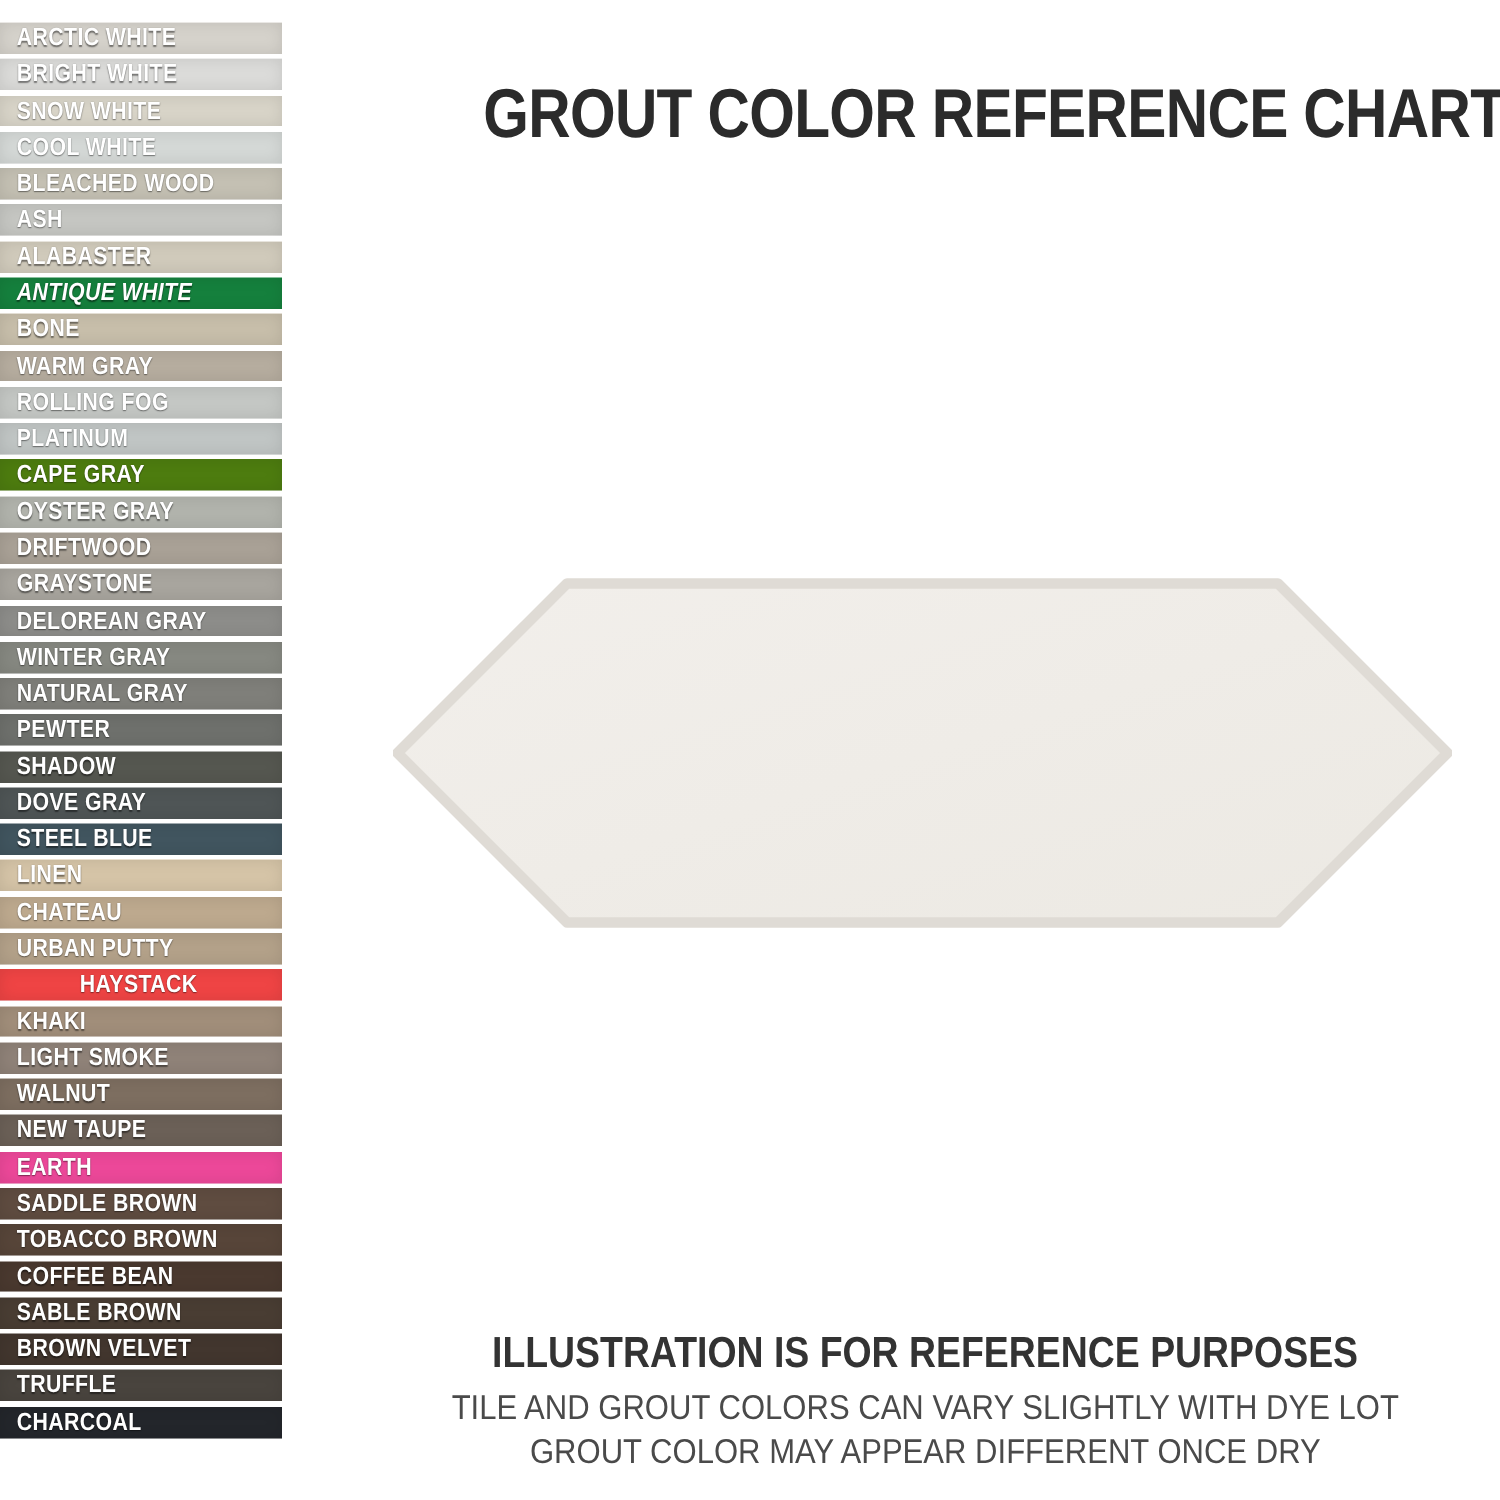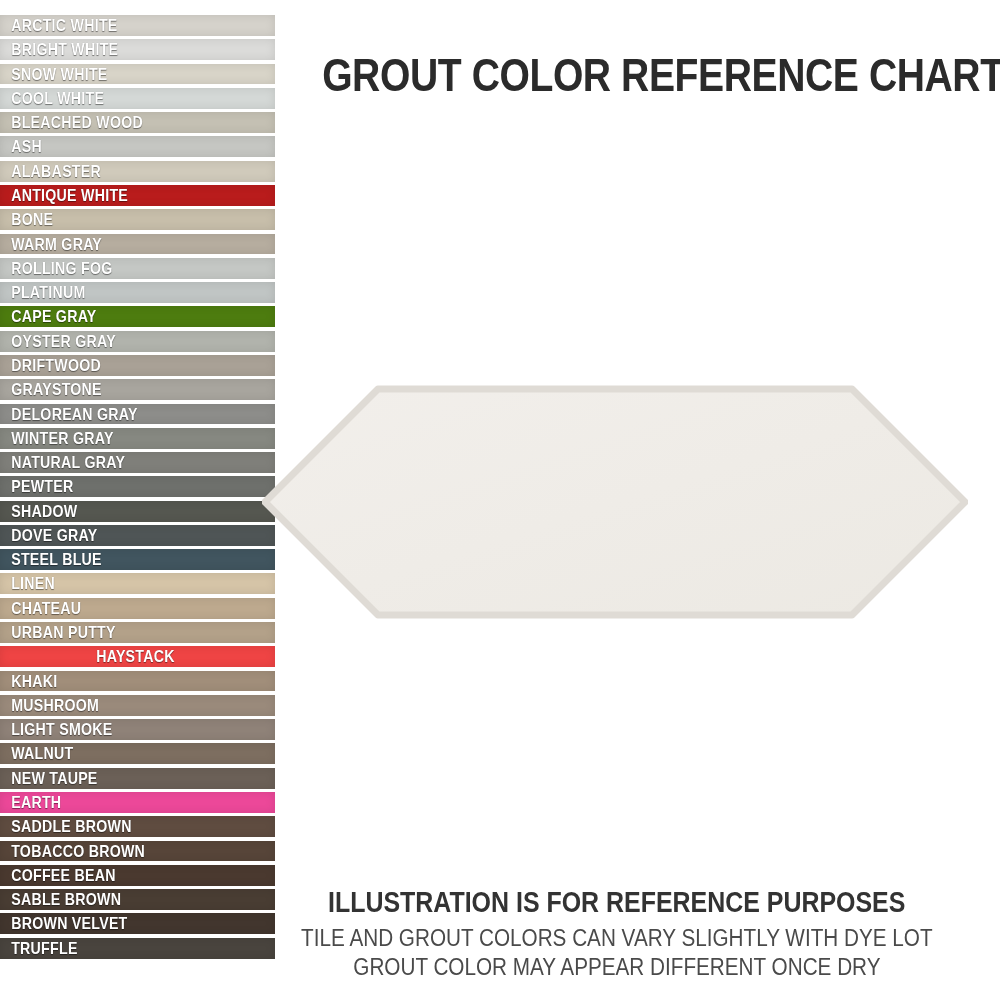--- a/index.html
+++ b/index.html
@@ -15,21 +15,21 @@
   .swatch-list {
     position: absolute;
     left: 0; top: 15px;
     width: 232px;
     display: flex;
     flex-direction: column;
     gap: 3.4px;
   }
   .swatch {
     height: 20.9px;
-    width: 275px;
+    width: 188px;
     display: flex;
     align-items: center;
     box-shadow: inset 0 0 10px rgba(0,0,0,0.10);
   }
   .swatch-label {
     display: inline-block;
     padding-left: 13px;
     color: #ffffff;
     font-weight: bold;
     font-size: 16.5px;
@@ -122,21 +122,21 @@
     </div>
 
     <div class="swatch" style="background: rgb(197, 198, 194);">
       <span class="swatch-label">ASH</span>
     </div>
 
     <div class="swatch" style="background: rgb(208, 202, 187);">
       <span class="swatch-label">ALABASTER</span>
     </div>
 
-    <div class="swatch" style="background: #b91c1c;">
+    <div class="swatch" style="background: #15803d; font-style: italic;">
       <span class="swatch-label">ANTIQUE WHITE</span>
     </div>
 
     <div class="swatch" style="background: rgb(199, 190, 170);">
       <span class="swatch-label">BONE</span>
     </div>
 
     <div class="swatch" style="background: rgb(182, 173, 159);">
       <span class="swatch-label">WARM GRAY</span>
     </div>
@@ -206,23 +206,20 @@
     </div>
 
     <div class="swatch" style="background: #ef4444; justify-content: center;">
       <span class="swatch-label">HAYSTACK</span>
     </div>
 
     <div class="swatch" style="background: rgb(161, 142, 122);">
       <span class="swatch-label">KHAKI</span>
     </div>
 
-    <div class="swatch" style="background: rgb(154, 138, 123);">
-      <span class="swatch-label">MUSHROOM</span>
-    </div>
 
     <div class="swatch" style="background: rgb(143, 130, 120);">
       <span class="swatch-label">LIGHT SMOKE</span>
     </div>
 
     <div class="swatch" style="background: rgb(125, 110, 96);">
       <span class="swatch-label">WALNUT</span>
     </div>
 
     <div class="swatch" style="background: rgb(107, 96, 87);">
@@ -250,20 +247,23 @@
     </div>
 
     <div class="swatch" style="background: rgb(66, 54, 46);">
       <span class="swatch-label">BROWN VELVET</span>
     </div>
 
     <div class="swatch" style="background: rgb(73, 68, 62);">
       <span class="swatch-label">TRUFFLE</span>
     </div>
 
+    <div class="swatch" style="background: rgb(35, 38, 43);">
+      <span class="swatch-label">CHARCOAL</span>
+    </div>
   </div>
 
   <div class="chart-title">
     <span>GROUT COLOR REFERENCE CHART</span>
   </div>
 
   <div class="tile-wrap">
     <svg width="706" height="234" viewBox="0 0 706 234">
       <defs>
         <linearGradient id="tileGrad" x1="0" y1="0" x2="1" y2="1">

